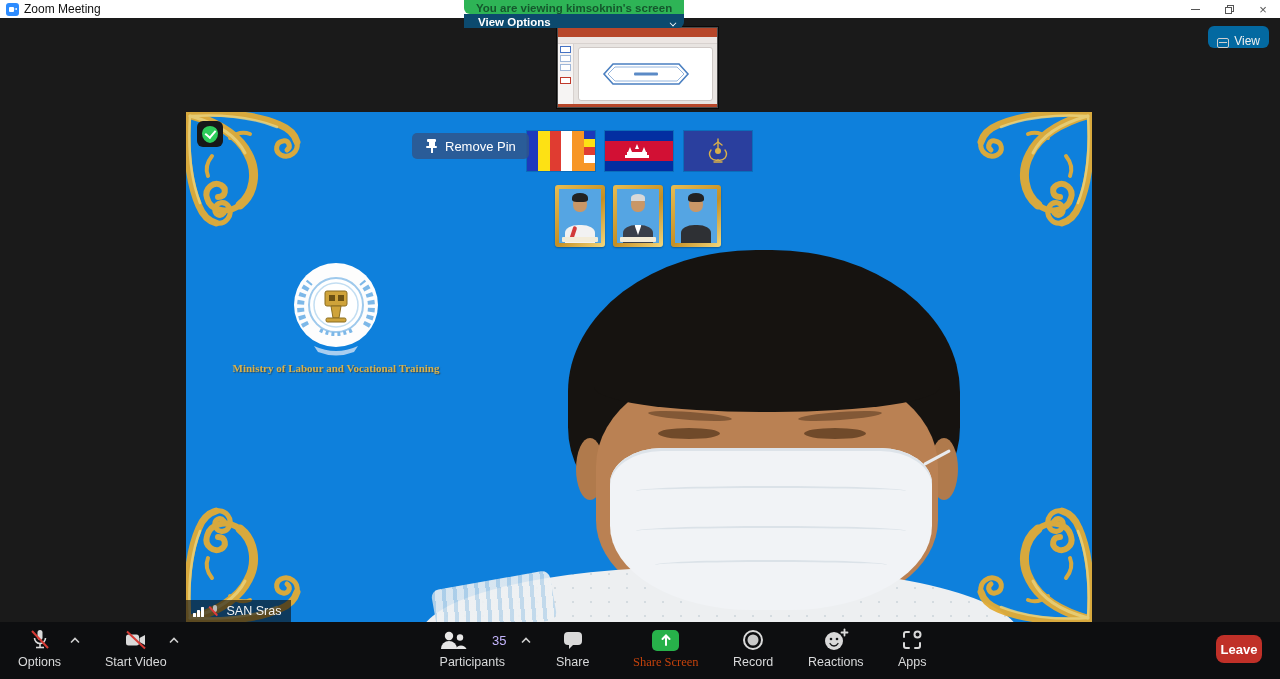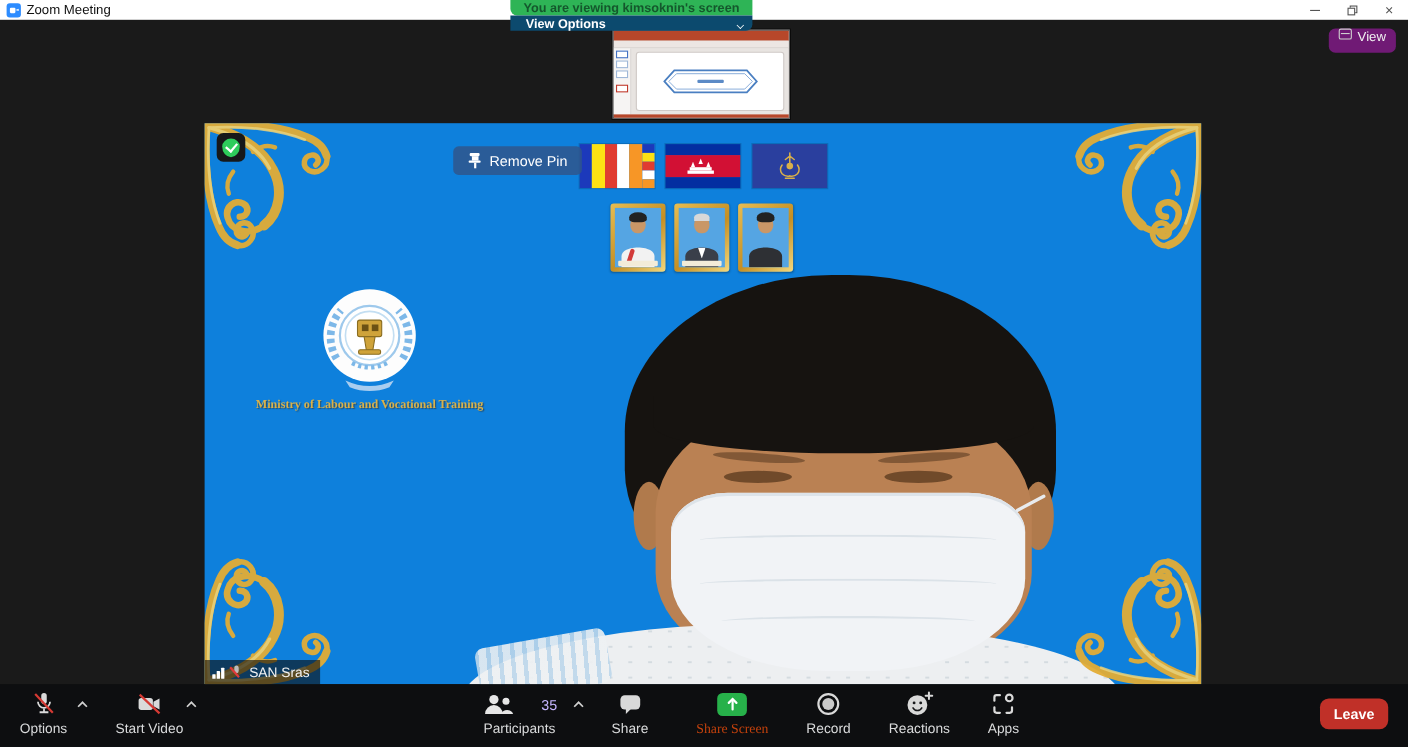--- a/index.html
+++ b/index.html
@@ -21,21 +21,21 @@
   .min-glyph { width:9px; height:0; border-top:1.5px solid #555; }
   .restore-glyph { position:relative; width:9px; height:9px; }
   .restore-glyph i { position:absolute; width:7px; height:7px; border:1.2px solid #555; background:#fff; display:block; }
   .restore-glyph i:first-child { right:0; top:0; }
   .restore-glyph i:last-child { left:0; bottom:0; }
   .close-glyph { font-size:13px; color:#555; line-height:1; }
 
   
   .stage { position:absolute; top:18px; left:0; width:1280px; height:604px; background:#1a1a1a; }
 
-  .view-btn { position:absolute; right:11px; top:8px; height:22px; background:#701a75; border-radius:6px; display:flex; align-items:flex-start; gap:5px; padding:0 9px; cursor:pointer; }
+  .view-btn { position:absolute; right:11px; top:8px; height:22px; background:#0369a1; border-radius:6px; display:flex; align-items:flex-end; gap:5px; padding:0 9px; cursor:pointer; }
   .view-grid { width:12px; height:10px; border:1.2px solid #cfcfcf; border-radius:2px; position:relative; }
   .view-grid::after { content:""; position:absolute; left:1px; right:1px; top:2.5px; border-top:1.2px solid #cfcfcf; }
   .view-btn span { color:#f0f0f0; font-size:12px; }
 
   
   .thumb { position:absolute; left:557px; top:9px; width:161px; height:81px; background:#efe9e6; border:1px solid #4a4a4a; box-shadow:0 0 0 1px #0a0a0a; display:flex; flex-direction:column; cursor:pointer; }
   .thumb-ribbon { height:9px; background:#b7472a; }
   .thumb-ribbon2 { height:7px; background:#ece6e3; border-bottom:1px solid #d8d2cf; }
   .thumb-body { flex:1; display:flex; background:#e8e4e1; }
   .thumb-panel { width:16px; background:#f6f4f3; border-right:1px solid #d8d2cf; padding:2px 2px; }
@@ -137,21 +137,21 @@
 
   
   .toolbar { position:absolute; left:0; bottom:0; width:1280px; height:57px; background:#0d0e10; z-index:40; }
   .tb-item { position:absolute; top:5px; display:flex; flex-direction:column; align-items:center; cursor:pointer; }
   .tb-item .icon-row { height:26px; display:flex; align-items:center; gap:4px; }
   .tb-label { font-size:12.5px; color:#d9dadb; margin-top:2px; white-space:nowrap; }
   .tb-label.green { color:#c2410c;font-family:Liberation Serif, serif; }
   .chev { width:10px; height:7px; cursor:pointer; }
   .count { color:#c4b5fd; font-size:13px; margin-left:20px; }
   .share-box { width:27px; height:21px; background:#27b14a; border-radius:5px; display:flex; align-items:center; justify-content:center; }
-  .leave-btn { position:absolute; right:18px; top:13px; width:62px; height:28px; background:#c03028; border-radius:8px; color:#fff; font-size:13px; font-weight:bold; display:flex; align-items:center; justify-content:center; cursor:pointer; }
+  .leave-btn { position:absolute; right:18px; top:13px; width:46px; height:28px; background:#c03028; border-radius:8px; color:#fff; font-size:13px; font-weight:bold; display:flex; align-items:center; justify-content:center; cursor:pointer; }
   svg.tbi { display:block; }
 </style>
 </head>
 <body>
 
 <svg width="0" height="0" style="position:absolute">
   <defs>
     <g id="flourish">
       <g fill="none" stroke="#e3ac35" stroke-linecap="round">
         <path d="M6,6 C34,14 56,26 66,46 C76,64 72,86 58,97" stroke-width="9"></path>

